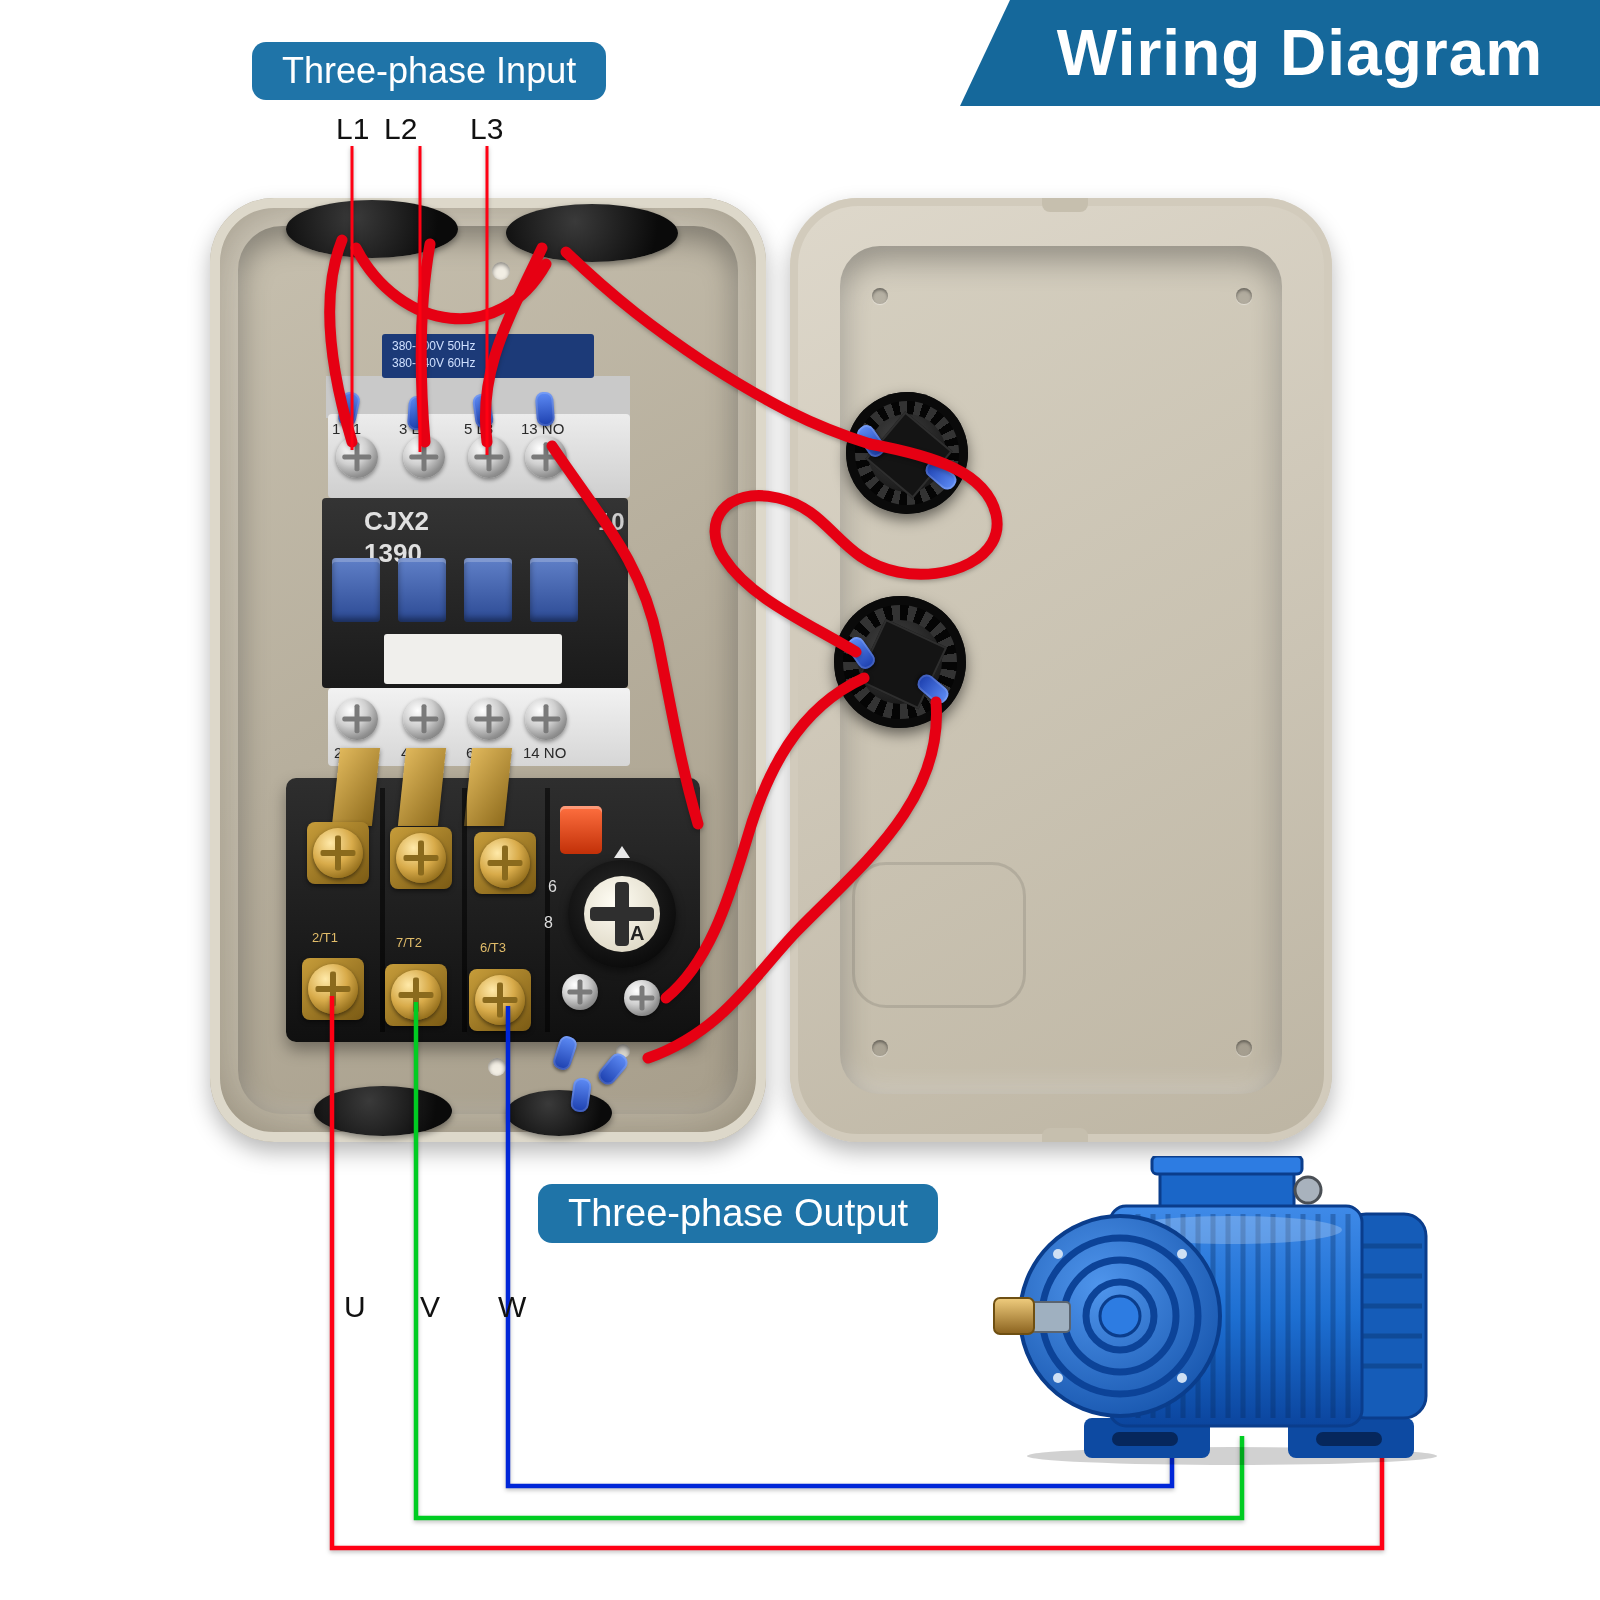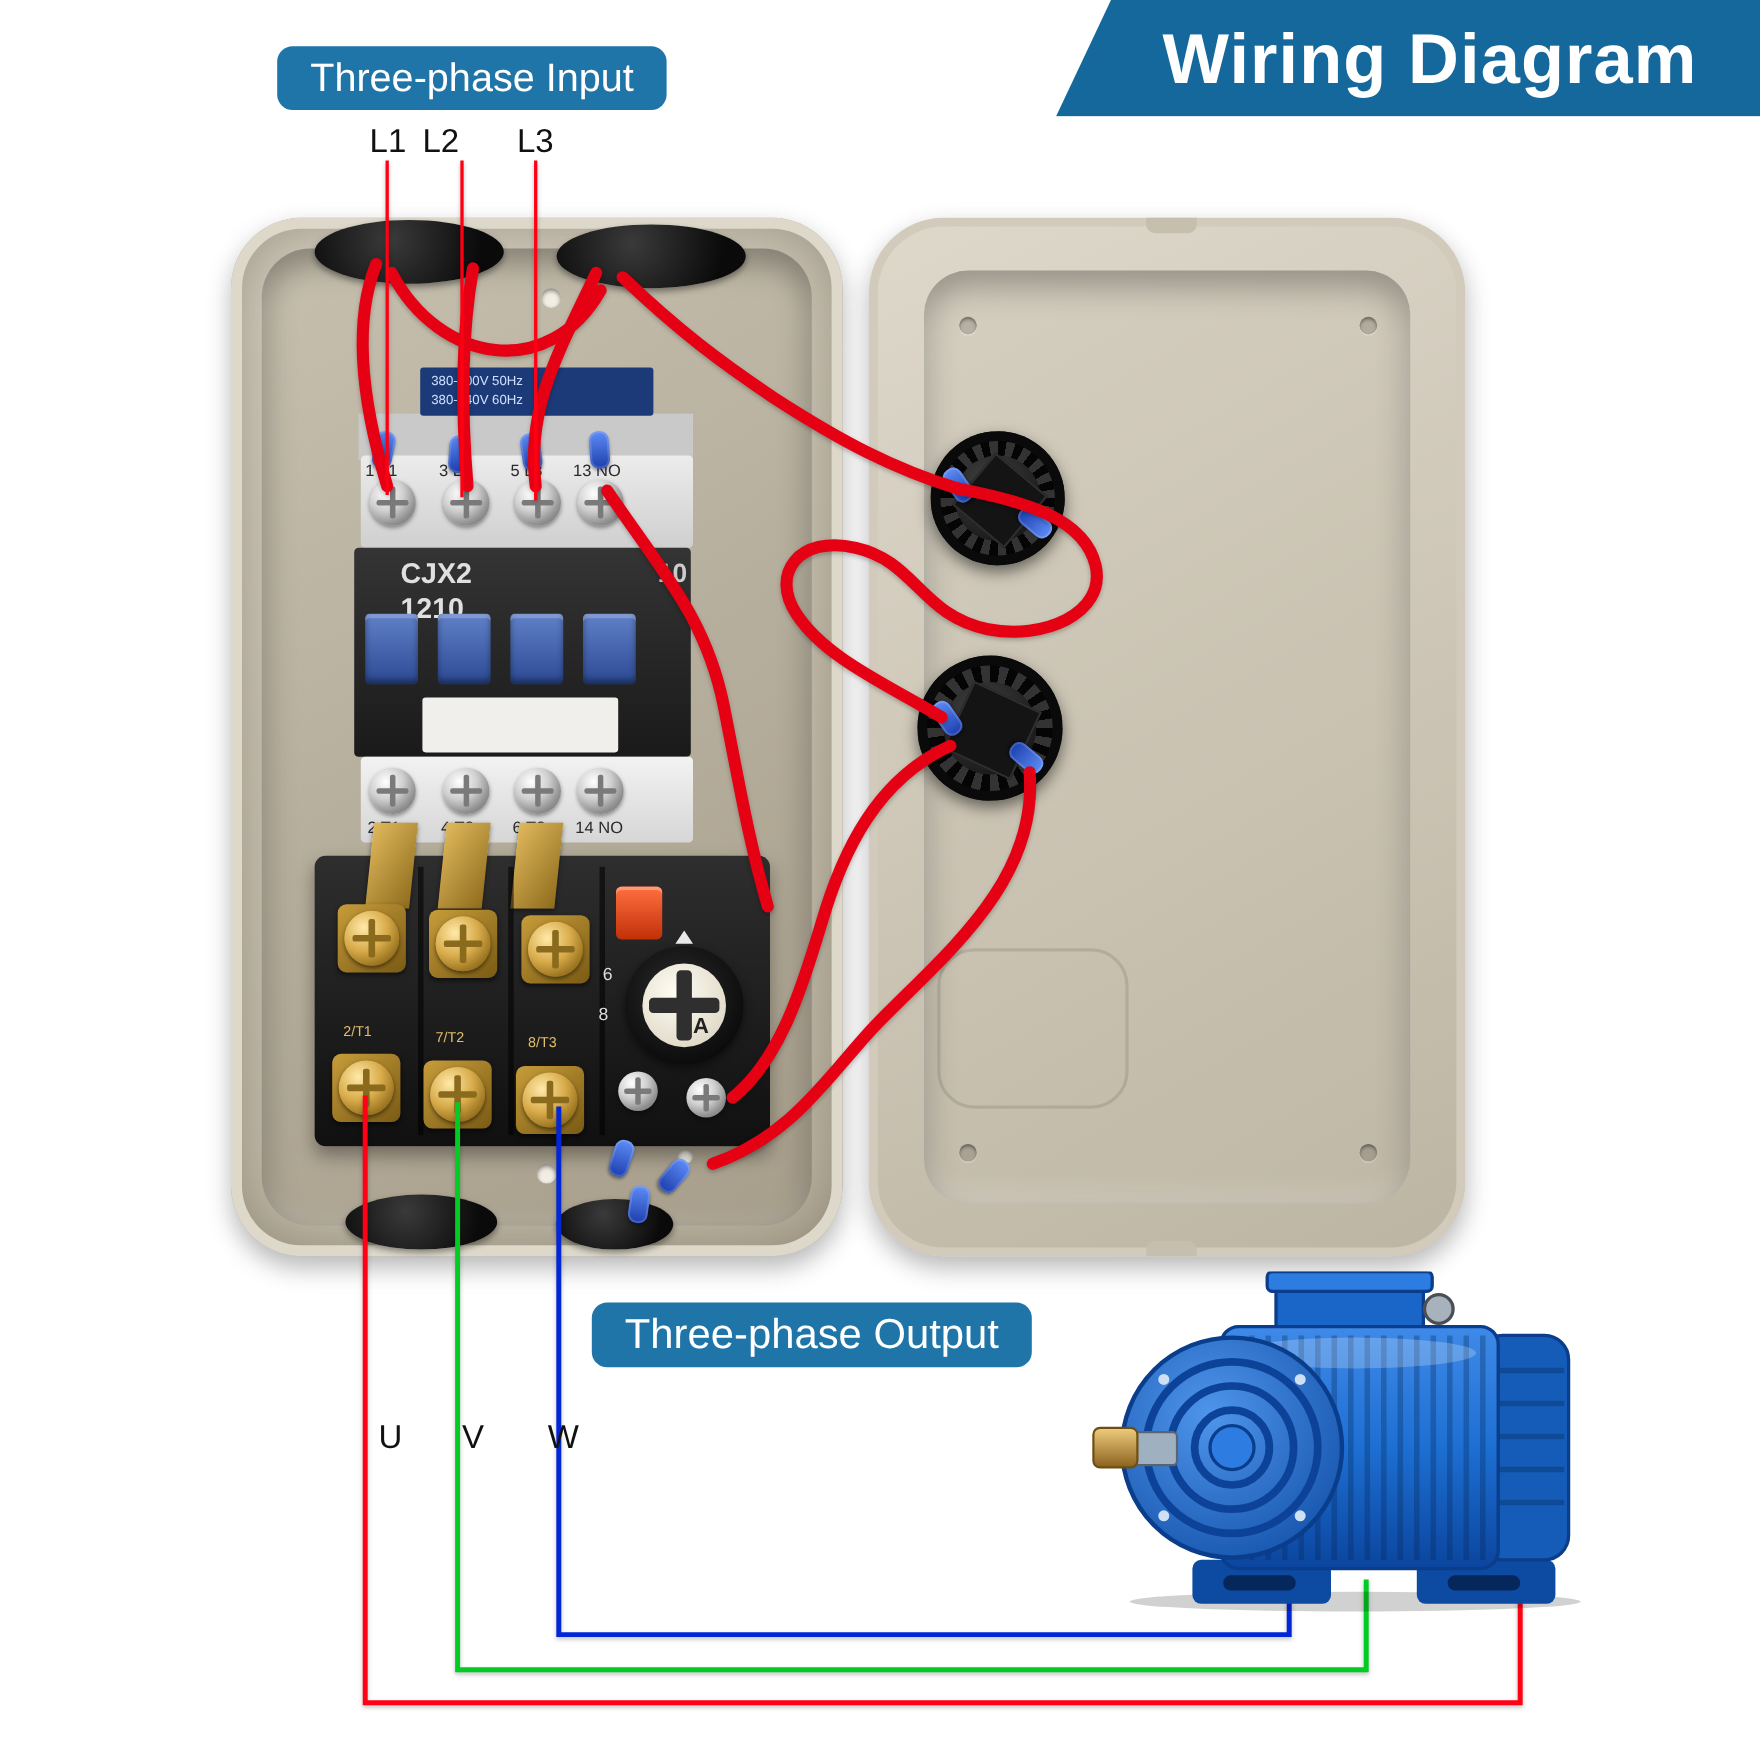--- a/index.html
+++ b/index.html
@@ -125,21 +125,21 @@
   <span class="tlabel" style="left:399px;top:420px;">3 L2</span>
   <span class="tlabel" style="left:464px;top:420px;">5 L3</span>
   <span class="tlabel" style="left:521px;top:420px;">13 NO</span>
   <div class="screw" style="left:336px;top:436px;width:42px;height:42px;"></div>
   <div class="screw" style="left:403px;top:436px;width:42px;height:42px;"></div>
   <div class="screw" style="left:468px;top:436px;width:42px;height:42px;"></div>
   <div class="screw" style="left:525px;top:436px;width:42px;height:42px;"></div>
 
   <div class="cbody"></div>
   <span class="model" style="left:344px;top:506px;font-size:26px;">CJX2</span>
-  <span class="model" style="left:344px;top:538px;font-size:26px;">1210</span>
+  <span class="model" style="left:344px;top:538px;font-size:26px;">1390</span>
   <span class="model" style="left:578px;top:508px;font-size:24px;color:#ccc;">10</span>
   <div class="key" style="left:332px;"></div>
   <div class="key" style="left:398px;"></div>
   <div class="key" style="left:464px;"></div>
   <div class="key" style="left:530px;"></div>
   <div class="whiterect"></div>
 
   <div class="strip bottom"></div>
   <div class="screw" style="left:336px;top:698px;width:42px;height:42px;"></div>
   <div class="screw" style="left:403px;top:698px;width:42px;height:42px;"></div>
@@ -159,21 +159,21 @@
   <div class="rsep" style="left:545px;top:788px;height:244px;"></div>
 
   <div class="bplate" style="left:307px;top:822px;"></div>
   <div class="bplate" style="left:390px;top:827px;"></div>
   <div class="bplate" style="left:474px;top:832px;"></div>
   <div class="bscrew" style="left:313px;top:828px;width:50px;height:50px;"></div>
   <div class="bscrew" style="left:396px;top:833px;width:50px;height:50px;"></div>
   <div class="bscrew" style="left:480px;top:838px;width:50px;height:50px;"></div>
   <span class="rlabel" style="left:312px;top:930px;">2/T1</span>
   <span class="rlabel" style="left:396px;top:935px;">7/T2</span>
-  <span class="rlabel" style="left:480px;top:940px;">8/T3</span>
+  <span class="rlabel" style="left:480px;top:940px;">6/T3</span>
   <div class="bplate" style="left:302px;top:958px;"></div>
   <div class="bplate" style="left:385px;top:964px;"></div>
   <div class="bplate" style="left:469px;top:969px;"></div>
   <div class="bscrew" style="left:308px;top:964px;width:50px;height:50px;"></div>
   <div class="bscrew" style="left:391px;top:970px;width:50px;height:50px;"></div>
   <div class="bscrew" style="left:475px;top:975px;width:50px;height:50px;"></div>
 
   <div class="reset"></div>
   <div class="dial-outer"></div>
   <div class="dial-inner"></div>

